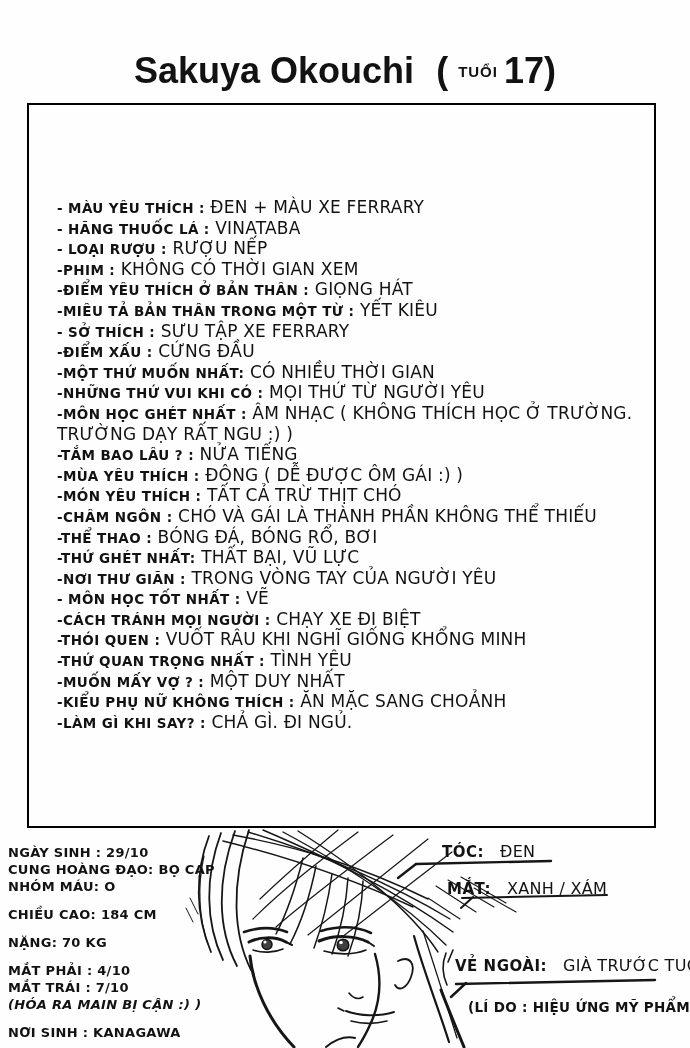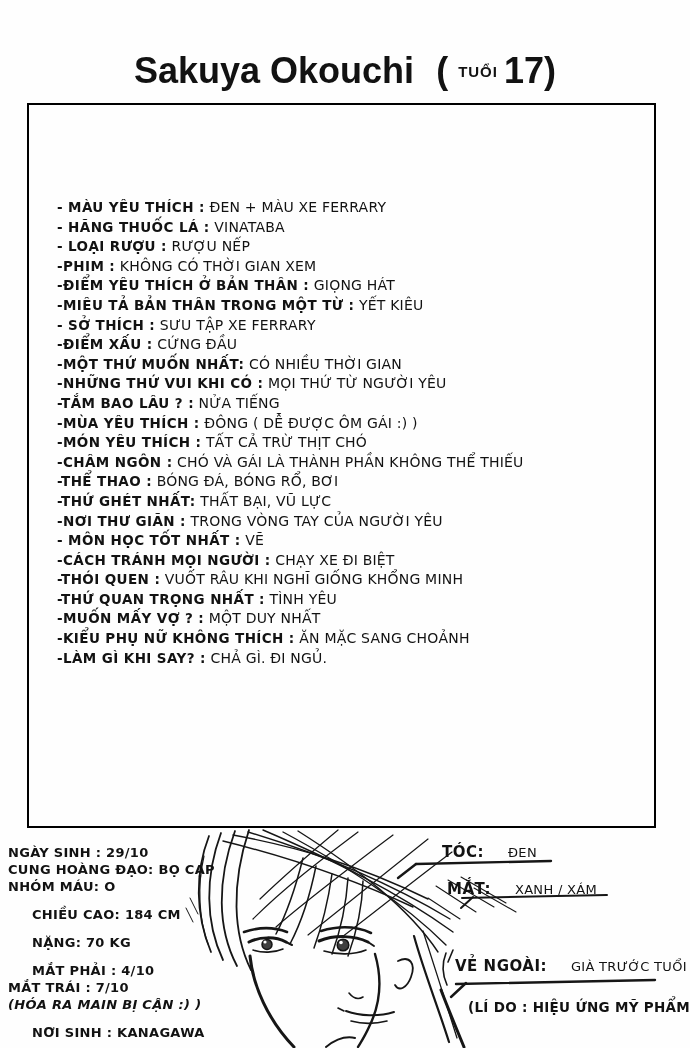--- a/index.html
+++ b/index.html
@@ -19,33 +19,33 @@
   }
   .profile-box{
     position:absolute;left:27px;top:103px;width:629px;height:725px;
     border:2px solid #000;box-sizing:border-box;background:transparent;
   }
   .profile-list{
     position:absolute;left:28px;top:93px;right:16px;
   }
   .p-item{font-size:13px;line-height:19.6px;}
   .p-label{font-weight:bold;font-size:13.5px;letter-spacing:.4px;}
-  .p-value{font-size:14px;letter-spacing:.2px;}
+  .p-value{font-size:17px;letter-spacing:.2px;}
   .bottom-section{position:absolute;left:0;top:828px;width:598px;height:220px;}
   .sketch{position:absolute;left:0;top:0;}
   .stats{position:absolute;left:8px;top:16px;width:235px;}
   .stat-line{
     font-size:13px;font-weight:bold;line-height:17px;letter-spacing:.3px;
     white-space:nowrap;
   }
-  .stat-line.gap{margin-top:11px;margin-left:24px;}
+  .stat-line.gap{margin-top:11px;}
   .stat-line.italic{font-style:italic;font-size:13px;}
   .anno{position:absolute;white-space:nowrap;}
   .anno-label{font-weight:bold;font-size:15px;letter-spacing:.5px;}
-  .anno-value{font-size:13px;margin-left:24px;letter-spacing:.3px;}
+  .anno-value{font-size:16px;margin-left:16px;letter-spacing:.3px;}
   .anno-hair{left:442px;top:14px;}
   .anno-eyes{left:447px;top:51px;}
   .anno-appearance{left:455px;top:128px;text-align:center;}
   .anno-note{
     position:absolute;left:468px;top:171px;font-size:13.5px;font-weight:bold;
     letter-spacing:.3px;white-space:nowrap;
   }
 </style>
 </head>
 <body>
@@ -60,20 +60,21 @@
       <div class="p-item"><span class="p-label">- MÀU YÊU THÍCH :</span><span class="p-value"> ĐEN + MÀU XE FERRARY</span></div>
       <div class="p-item"><span class="p-label">- HÃNG THUỐC LÁ :</span><span class="p-value"> VINATABA</span></div>
       <div class="p-item"><span class="p-label">- LOẠI RƯỢU :</span><span class="p-value"> RƯỢU NẾP</span></div>
       <div class="p-item"><span class="p-label">-PHIM :</span><span class="p-value"> KHÔNG CÓ THỜI GIAN XEM</span></div>
       <div class="p-item"><span class="p-label">-ĐIỂM YÊU THÍCH Ở BẢN THÂN :</span><span class="p-value"> GIỌNG HÁT</span></div>
       <div class="p-item"><span class="p-label">-MIÊU TẢ BẢN THÂN TRONG MỘT TỪ :</span><span class="p-value"> YẾT KIÊU</span></div>
       <div class="p-item"><span class="p-label">- SỞ THÍCH :</span><span class="p-value"> SƯU TẬP XE FERRARY</span></div>
       <div class="p-item"><span class="p-label">-ĐIỂM XẤU :</span><span class="p-value"> CỨNG ĐẦU</span></div>
       <div class="p-item"><span class="p-label">-MỘT THỨ MUỐN NHẤT:</span><span class="p-value"> CÓ NHIỀU THỜI GIAN</span></div>
       <div class="p-item"><span class="p-label">-NHỮNG THỨ VUI KHI CÓ :</span><span class="p-value"> MỌI THỨ TỪ NGƯỜI YÊU</span></div>
+      <div class="p-item"><span class="p-label">-MÔN HỌC GHÉT NHẤT :</span><span class="p-value"> ÂM NHẠC ( KHÔNG THÍCH HỌC Ở TRƯỜNG. TRƯỜNG DẠY RẤT NGU :) )</span></div>
       <div class="p-item"><span class="p-label">-TẮM BAO LÂU ? :</span><span class="p-value"> NỬA TIẾNG</span></div>
       <div class="p-item"><span class="p-label">-MÙA YÊU THÍCH :</span><span class="p-value"> ĐÔNG ( DỄ ĐƯỢC ÔM GÁI :) )</span></div>
       <div class="p-item"><span class="p-label">-MÓN YÊU THÍCH :</span><span class="p-value"> TẤT CẢ TRỪ THỊT CHÓ</span></div>
       <div class="p-item"><span class="p-label">-CHÂM NGÔN :</span><span class="p-value"> CHÓ VÀ GÁI LÀ THÀNH PHẦN KHÔNG THỂ THIẾU</span></div>
       <div class="p-item"><span class="p-label">-THỂ THAO :</span><span class="p-value"> BÓNG ĐÁ, BÓNG RỔ, BƠI</span></div>
       <div class="p-item"><span class="p-label">-THỨ GHÉT NHẤT:</span><span class="p-value"> THẤT BẠI, VŨ LỰC</span></div>
       <div class="p-item"><span class="p-label">-NƠI THƯ GIÃN :</span><span class="p-value"> TRONG VÒNG TAY CỦA NGƯỜI YÊU</span></div>
       <div class="p-item"><span class="p-label">- MÔN HỌC TỐT NHẤT :</span><span class="p-value"> VẼ</span></div>
       <div class="p-item"><span class="p-label">-CÁCH TRÁNH MỌI NGƯỜI :</span><span class="p-value"> CHẠY XE ĐI BIỆT</span></div>
       <div class="p-item"><span class="p-label">-THÓI QUEN :</span><span class="p-value"> VUỐT RÂU KHI NGHĨ GIỐNG KHỔNG MINH</span></div>

